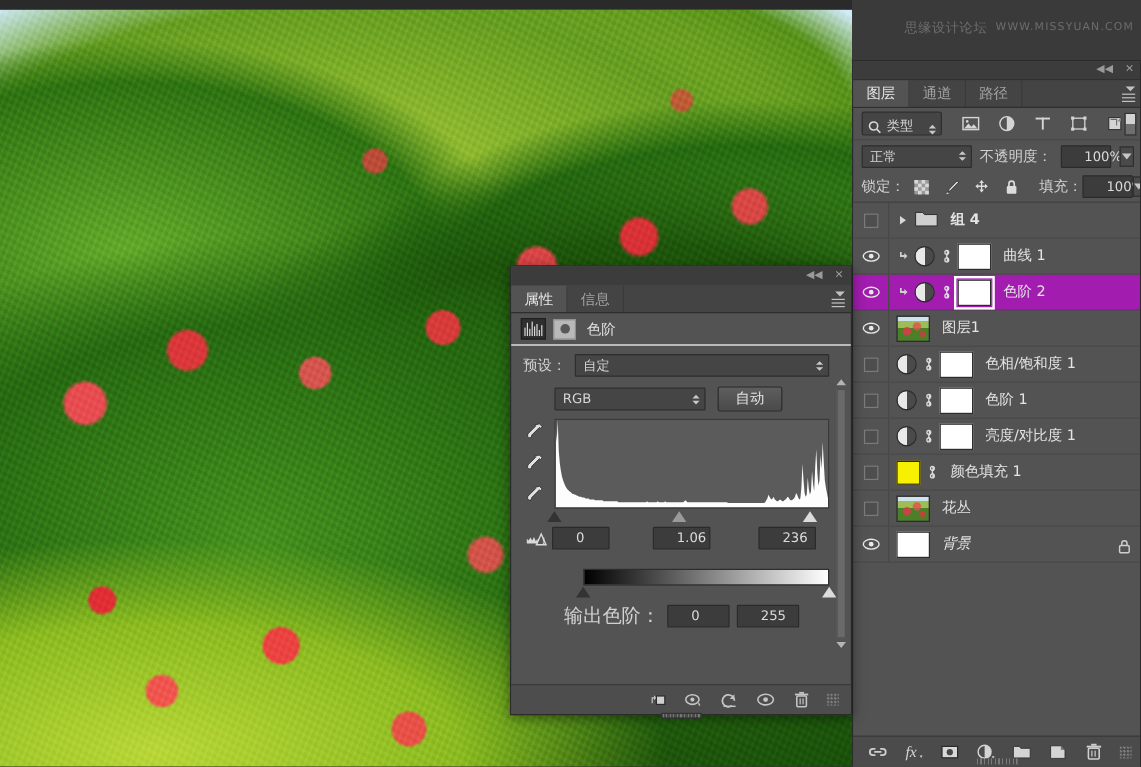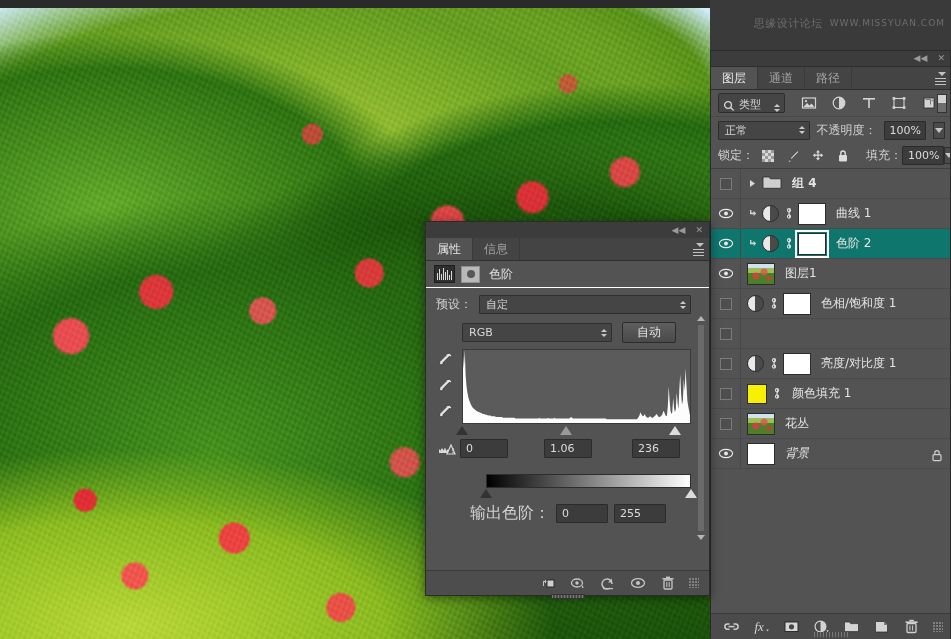--- a/index.html
+++ b/index.html
@@ -105,21 +105,21 @@
     position: absolute; right: 4px; top: 50%; transform: translateY(-50%);
     display: flex; flex-direction: column; gap: 2px;
   }
   .ps-select .updown b {
     width: 0; height: 0; border-left: 3px solid transparent; border-right: 3px solid transparent;
   }
   .ps-select .updown b.u { border-bottom: 3px solid #c9c9c9; }
   .ps-select .updown b.d { border-top: 3px solid #c9c9c9; }
   .ps-field {
     background: #3c3c3c; border: 1px solid #2b2b2b; color: #dcdcdc;
-    height: 19px; font-size: 11px; display: flex; align-items: center; padding: 0 5px;
+    height: 19px; font-size: 11px; display: flex; align-items: center; padding: 0 19px;
     border-radius: 1px;
   }
   .ps-btn {
     background: linear-gradient(180deg,#5e5e5e,#4a4a4a); border: 1px solid #2c2c2c;
     color: #e2e2e2; font-size: 12px; height: 21px;
     display: flex; align-items: center; justify-content: center; cursor: pointer;
     border-radius: 2px;
   }
 
   
@@ -145,21 +145,21 @@
   }
   .mask-icon em { width: 8px; height: 8px; border-radius: 50%; background: #585858; display: block; }
   #props-head .ttl { font-size: 12px; color: #e2e2e2; margin-left: 3px; }
 
   #props-body { position: relative; flex: 1; overflow: hidden; }
   .row-preset { display: flex; align-items: center; gap: 7px; padding: 7px 18px 0 10px; }
   .row-preset .lbl { font-size: 12px; color: #d2d2d2; white-space: nowrap; }
   .row-preset .ps-select { flex: 1; }
 
   .row-chan { display: flex; align-items: center; gap: 10px; padding: 8px 18px 0 36px; }
-  .row-chan .ps-select { width: 150px; }
+  .row-chan .ps-select { width: 126px; }
   .row-chan .ps-btn { width: 54px; }
 
   #hist-wrap { position: relative; margin: 6px 18px 0 36px; }
   #histogram {
     height: 75px; background: #5b5b5b; border: 1px solid #3a3a3a;
     position: relative; overflow: hidden;
   }
   #histogram svg { display: block; width: 100%; height: 100%; }
   .eyedroppers {
     position: absolute; left: -30px; top: 2px; width: 26px;
@@ -265,21 +265,21 @@
   .lic { width: 14px; height: 14px; cursor: pointer; }
   #lock-row .fill-label { margin-left: 16px; }
   #lock-row .ps-field { width: 42px; }
 
   
   #layer-list { flex: 1; overflow: hidden; background: #535353; }
   .layer-row {
     height: 30px; display: flex; align-items: center;
     border-bottom: 1px solid #4a4a4a; cursor: pointer; position: relative;
   }
-  .layer-row.selected { background: #0f766e; }
+  .layer-row.selected { background: #a21caf; }
   .eye-cell {
     width: 30px; height: 100%; display: flex; align-items: center; justify-content: center;
     border-right: 1px solid #484848; flex: 0 0 30px;
   }
   .eye-cell .eye { width: 16px; height: 11px; }
   .eye-cell .eye-off {
     width: 12px; height: 12px; border: 1px solid #7b7b7b; background: #4e4e4e;
   }
   .row-body { flex: 1; display: flex; align-items: center; gap: 4px; padding-left: 6px; min-width: 0; }
   .clip-arrow { width: 11px; display: flex; align-items: center; justify-content: center; }
@@ -706,20 +706,33 @@
               </svg>
             </div>
             <div class="thumb-mask"></div>
             <span class="layer-name" style="margin-left: 6px;">色相/饱和度 1</span>
           </div>
         </div>
         <div class="layer-row">
           <div class="eye-cell">
             <div class="eye-off"></div>
           </div>
+          <div class="row-body">
+            <div class="adj-thumb"></div>
+            <div class="link-icon">
+              <svg width="10" height="13" viewBox="0 0 10 13">
+                <path d="M5 2.2 a2 2 0 0 1 0 3.2 M5 7.6 a2 2 0 0 1 0 3.2" fill="none" stroke="#dcdcdc" stroke-width="1.3"></path>
+                <circle cx="5" cy="3.2" r="1.6" fill="none" stroke="#dcdcdc" stroke-width="1.1"></circle>
+                <circle cx="5" cy="9.6" r="1.6" fill="none" stroke="#dcdcdc" stroke-width="1.1"></circle>
+                <line x1="5" y1="4.6" x2="5" y2="8.2" stroke="#dcdcdc" stroke-width="1.1"></line>
+              </svg>
+            </div>
+            <div class="thumb-mask"></div>
+            <span class="layer-name" style="margin-left: 6px;">色阶 1</span>
+          </div>
         </div>
         <div class="layer-row">
           <div class="eye-cell">
             <div class="eye-off"></div>
           </div>
           <div class="row-body">
             <div class="adj-thumb"></div>
             <div class="link-icon">
               <svg width="10" height="13" viewBox="0 0 10 13">
                 <path d="M5 2.2 a2 2 0 0 1 0 3.2 M5 7.6 a2 2 0 0 1 0 3.2" fill="none" stroke="#dcdcdc" stroke-width="1.3"></path>

